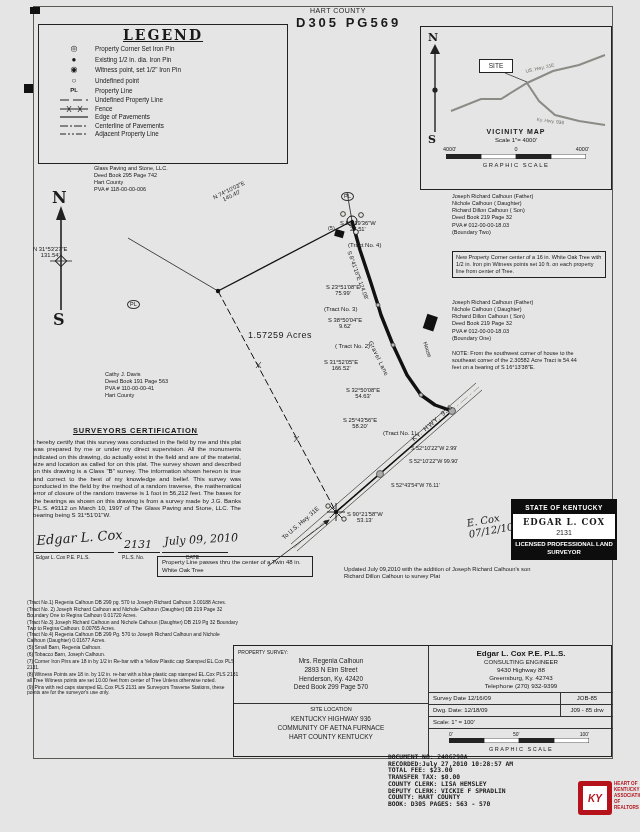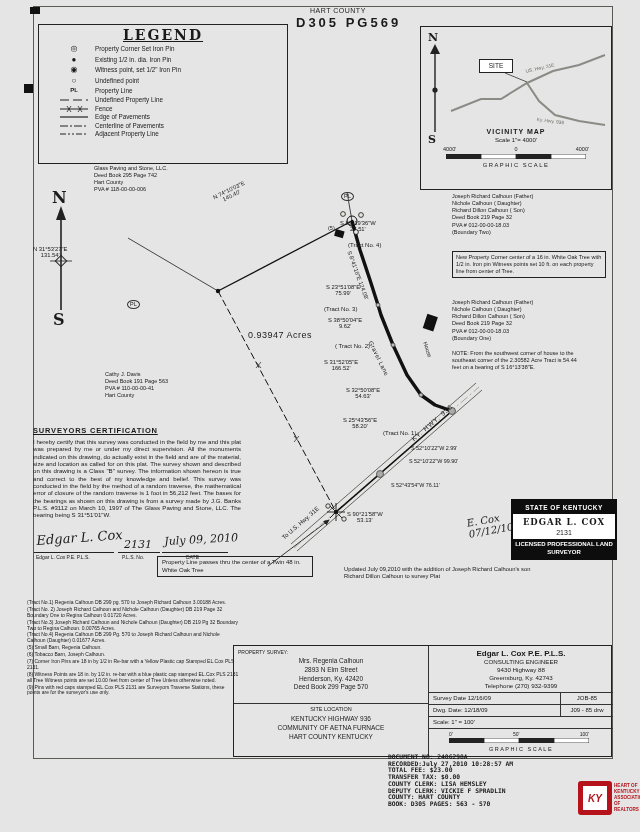--- a/index.html
+++ b/index.html
@@ -228,21 +228,21 @@
   <div class="brg" style="left:411px;top:445px;font-size:5.4px;">S 52°10'22"W 2.99'</div>
   <div class="brg" style="left:409px;top:458px;font-size:5.4px;">S 52°10'22"W 99.90'</div>
   <div class="brg" style="left:391px;top:482px;font-size:5.4px;">S 52°43'54"W 76.11'</div>
   <div class="brg" style="left:347px;top:511px;">S 90°21'58"W
 53.13'</div>
 
   <div class="trlbl" style="left:348px;top:242px;">(Tract No. 4)</div>
   <div class="trlbl" style="left:324px;top:306px;">(Tract No. 3)</div>
   <div class="trlbl" style="left:335px;top:343px;">( Tract No. 2)</div>
   <div class="trlbl" style="left:383px;top:430px;">(Tract No. 1)</div>
-  <div class="abs" style="left:248px;top:330px;font-size:9px;letter-spacing:.5px;">0.93947 Acres</div>
+  <div class="abs" style="left:248px;top:330px;font-size:9px;letter-spacing:.5px;">1.57259 Acres</div>
   <div class="trlbl" style="left:373px;top:340px;transform:rotate(64deg);letter-spacing:.5px;">Gravel Lane</div>
   <div class="trlbl" style="left:410px;top:437px;transform:rotate(-41deg);font-size:6.5px;letter-spacing:1px;">KY. HWY. 936</div>
   <div class="trlbl" style="left:281px;top:536px;transform:rotate(-41deg);">To U.S. Hwy. 31E</div>
   <div class="trlbl" style="left:428px;top:341px;transform:rotate(72deg);font-size:5.5px;">House</div>
   <div class="trlbl" style="left:328px;top:225px;font-size:5.5px;">(5)</div>
 
   <div class="abs tt pre" style="left:452px;top:193px;width:155px;">Joseph Richard Calhoun (Father)
 Nichole Calhoun ( Daughter)
 Richard Dillon Calhoun ( Son)
 Deed Book 219 Page 32
@@ -256,21 +256,21 @@
 PVA # 012-00-00-18.03
 (Boundary One)</div>
   <div class="abs tt" style="left:452px;top:350px;width:128px;">NOTE: From the southwest corner of house to the southeast corner of the 2.30582 Acre Tract is 54.44 feet on a bearing of S 16°13'38"E.</div>
 
   <div class="abs tt pre" style="left:105px;top:371px;width:110px;">Cathy J. Davis
 Deed Book 191 Page 563
 PVA # 110-00-00-41
 Hart County</div>
 
   <div class="abs" style="left:33px;top:426px;width:208px;">
-    <div style="font-size:7.5px;font-weight:bold;letter-spacing:.8px;text-decoration:underline;margin-bottom:3px;">SURVEYORS CERTIFICATION</div>
+    <div style="font-size:7.5px;font-weight:bold;letter-spacing:.8px;text-decoration:underline;margin-bottom:3px;padding-left:40px;">SURVEYORS CERTIFICATION</div>
     <div style="font-size:6.1px;line-height:1.2;text-align:justify;">I hereby certify that this survey was conducted in the field by me and this plat was prepared by me or under my direct supervision. All the monuments indicated on this drawing, do actually exist in the field and are of the material, size and location as called for on this plat. The survey shown and described on this drawing is a Class "B" survey. The information shown hereon is true and correct to the best of my knowledge and belief. This survey was conducted in the field by the method of a random traverse, the mathematical error of closure of the random traverse is 1 foot in 56,212 feet. The bases for the bearings as shown on this drawing is from a survey made by J.G. Banks P.L.S. #3112 on March 10, 1997 of The Glass Paving and Stone, LLC. The bearing being S 31°51'01"W.</div>
   </div>
   <div class="abs hand" style="left:36px;top:533px;font-size:13px;transform:rotate(-4deg);transform-origin:left top;">Edgar L. Cox</div>
   <div class="uline" style="left:34px;top:552px;width:80px;"></div>
   <div class="abs" style="left:36px;top:554px;font-size:5px;">Edgar L. Cox  P.E. P.L.S.</div>
   <div class="abs hand" style="left:124px;top:538px;font-size:11px;">2131</div>
   <div class="uline" style="left:118px;top:552px;width:42px;"></div>
   <div class="abs" style="left:122px;top:554px;font-size:5px;">P.L.S. No.</div>
   <div class="abs hand" style="left:164px;top:535px;font-size:11px;transform:rotate(-3deg);transform-origin:left top;">July 09, 2010</div>
   <div class="uline" style="left:162px;top:552px;width:66px;"></div>
@@ -355,20 +355,20 @@
     <div>DOCUMENT NO: 2406298A</div>
     <div>RECORDED:July 27,2010 10:28:57 AM</div>
     <div>TOTAL FEE: $23.00</div>
     <div>TRANSFER TAX: $0.00</div>
     <div>COUNTY CLERK: LISA HEMSLEY</div>
     <div>DEPUTY CLERK: VICKIE F SPRADLIN</div>
     <div>COUNTY: HART COUNTY</div>
     <div>BOOK: D305    PAGES: 563 - 570</div>
   </div>
 
-  <div class="abs" style="left:578px;top:781px;display:flex;align-items:center;">
+  <div class="abs" style="left:578px;top:781px;display:flex;align-items:flex-start;">
     <div style="width:34px;height:34px;background:#b5121b;border-radius:3px;display:flex;align-items:center;justify-content:center;">
       <div style="width:24px;height:24px;background:#fff;display:flex;align-items:center;justify-content:center;font-weight:bold;font-style:italic;font-size:10px;color:#b5121b;">KY</div>
     </div>
     <div style="width:26px;margin-left:2px;color:#b5121b;font-size:4.6px;font-weight:bold;line-height:1.3;">HEART OF KENTUCKY ASSOCIATION OF REALTORS</div>
   </div>
 
 </div>
 
 </body></html>

